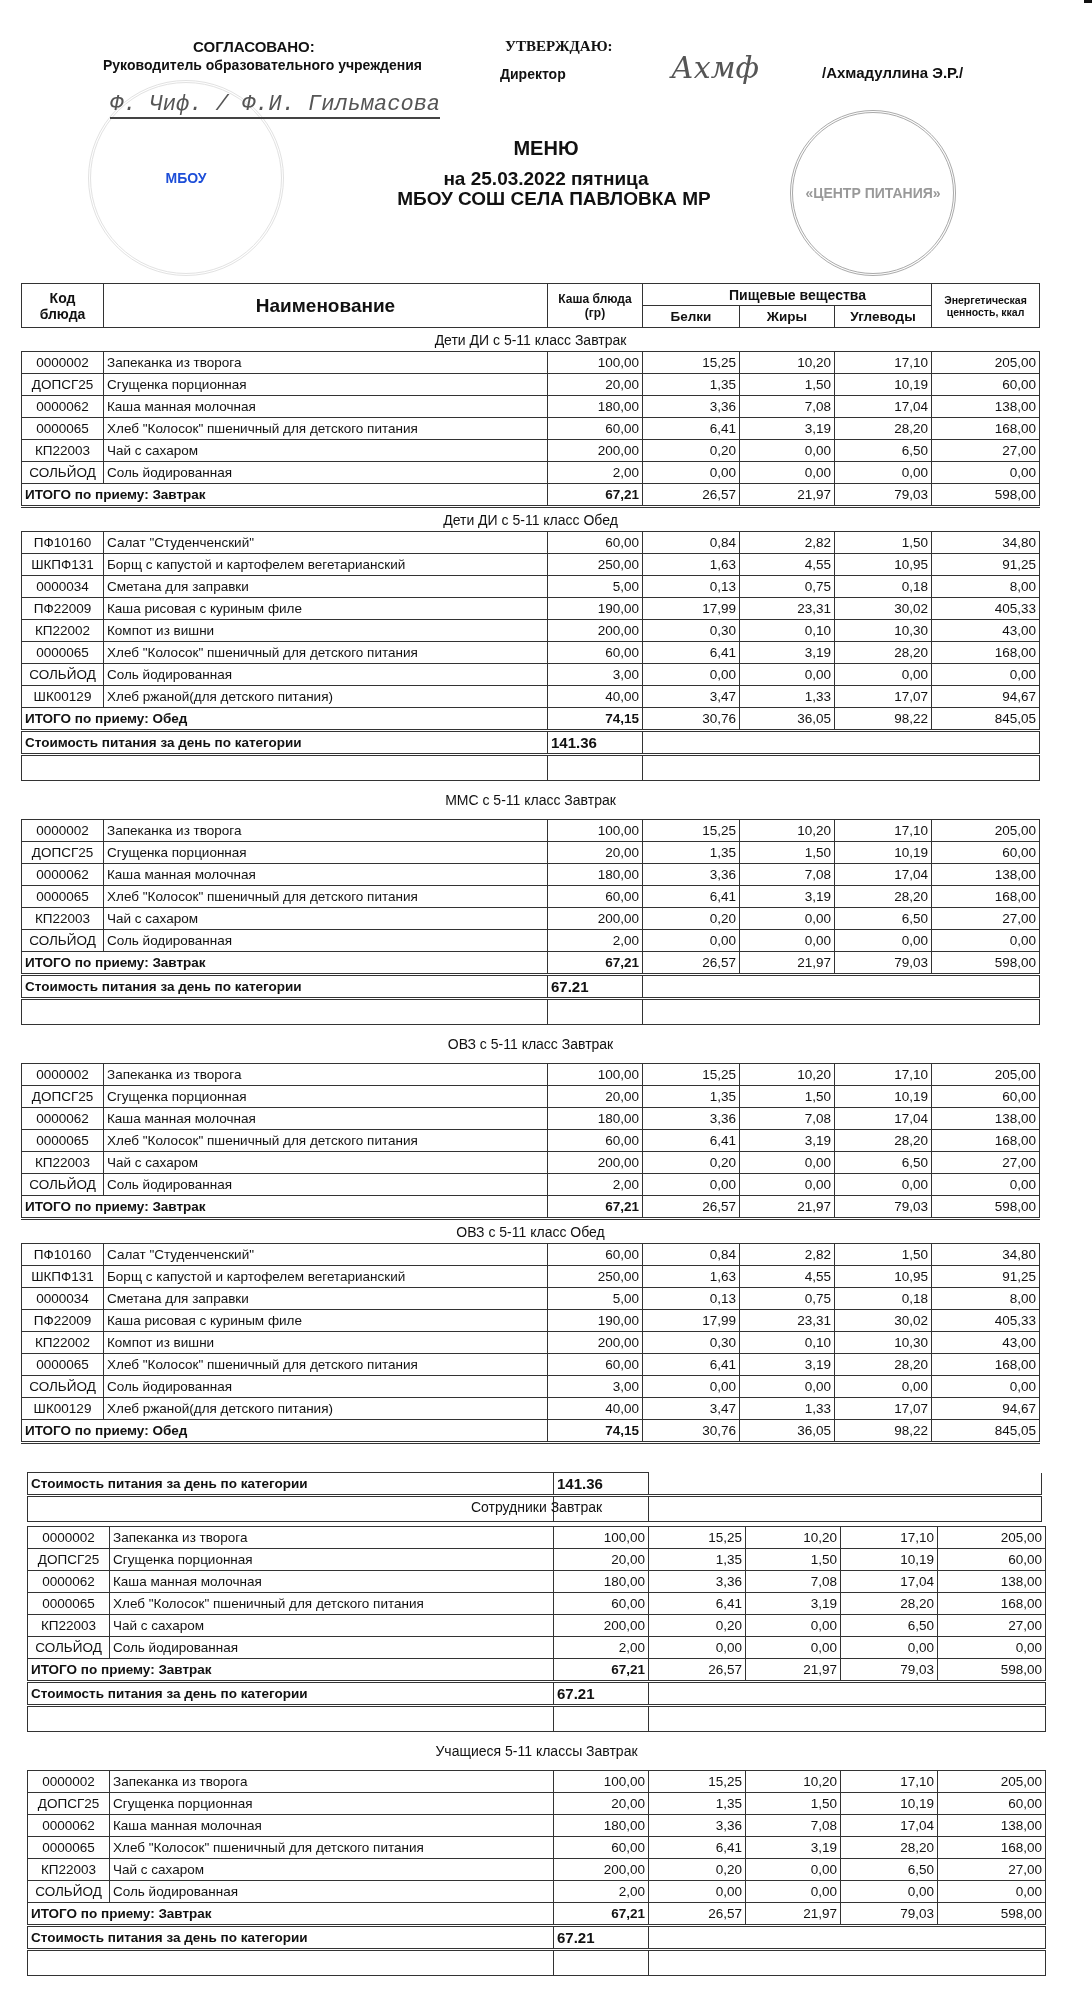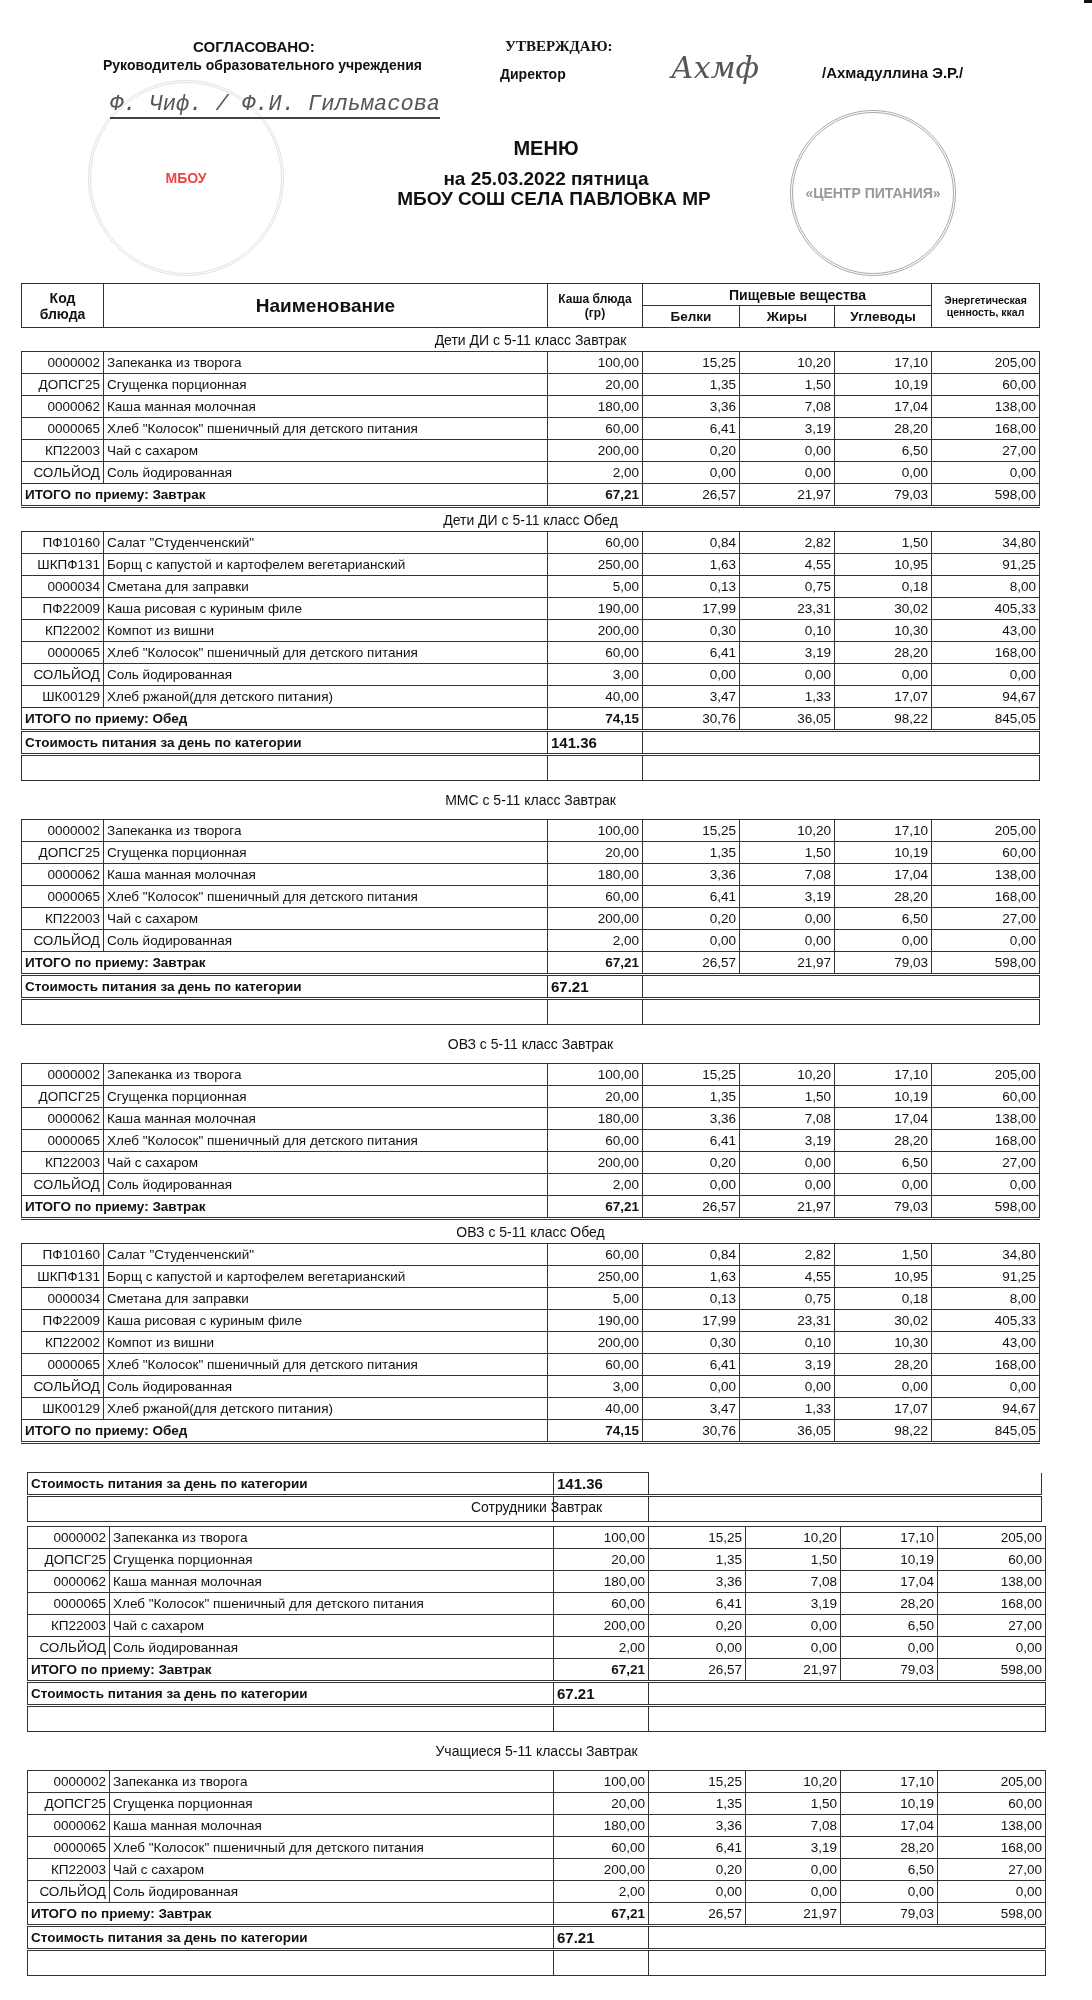--- a/index.html
+++ b/index.html
@@ -4,28 +4,28 @@
 <style>
   html, body { margin:0; padding:0; background:#fff; }
   body { width:1092px; height:2000px; position:relative; overflow:hidden;
          font-family:"Liberation Sans", "DejaVu Sans", sans-serif; color:#111; }
   .hdr { position:absolute; font-weight:bold; font-size:15px; }
   .title { position:absolute; left:0; width:1092px; text-align:center; font-weight:bold; }
   .sig { position:absolute; font-family:"DejaVu Serif", serif; font-style:italic; color:#555; }
   .stamp { position:absolute; border-radius:50%; border:3px double #aaa; color:#999;
            display:flex; align-items:center; justify-content:center; text-align:center;
            font-weight:bold; font-size:14px; }
-  .stamp.faint { border-color:#e2e2e2; color:#ef4444; }
+  .stamp.faint { border-color:#e2e2e2; color:#1d4ed8; }
   .right-edge { position:absolute; right:0; top:0; width:8px; height:20px; border-top:3px solid #111; }
 
   table { border-collapse:collapse; position:absolute; table-layout:fixed; font-size:13.5px; }
   td, th { border:1px solid #333; padding:1px 3px; height:19px; white-space:nowrap; overflow:hidden; }
   th { font-weight:bold; }
   .num { text-align:right; }
-  .code { text-align:right; }
+  .code { text-align:center; }
   .bold { font-weight:bold; }
   .sec-title td { border:none; text-align:center; font-weight:normal; font-size:14px; height:21px; }
   .blank td { height:22px; }
   .dbl td { border-bottom:3px double #333; }
   col.c1 { width:82px; } col.c2 { width:444px; } col.c3 { width:95px; }
   col.c4 { width:97px; } col.c5 { width:95px; } col.c6 { width:97px; } col.c7 { width:108px; }
 </style>
 </head>
 <body>
 

